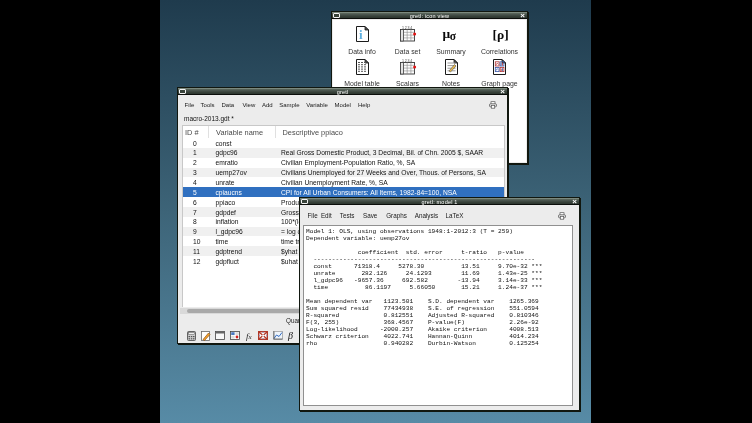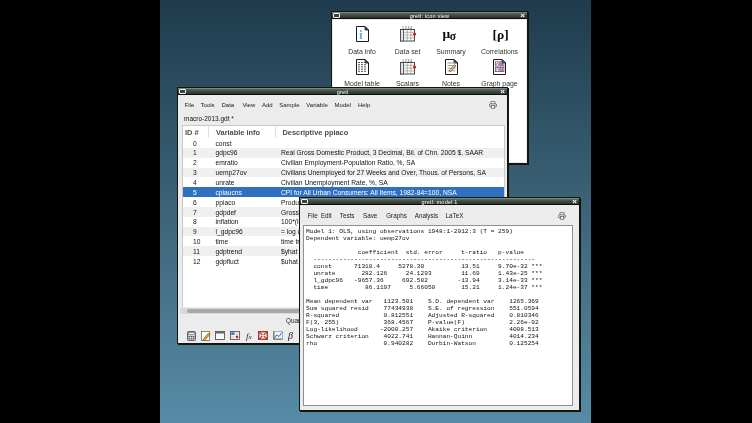--- a/index.html
+++ b/index.html
@@ -14,21 +14,21 @@
  color:#fff;font-size:5.5px;letter-spacing:0.2px}
 .tb .mi{position:absolute;left:1px;top:1px;width:7px;height:5px;border:1px solid #f4f4f4;
  border-radius:1px;background:#38433a}
 .tb .x{position:absolute;right:0px;top:-1px;width:9px;height:9px;color:#fff;font-size:8px;
  line-height:9px;text-align:center;font-weight:bold}
 .mt{position:absolute;font-size:6.3px;color:#1a1a1a;white-space:nowrap}
 .mt.sm{font-size:6px}
 #w-main .row{position:relative;height:9.85px;font-size:6.7px;color:#111;white-space:nowrap}
 #w-main .row.odd{background:#f0f0f0}
 #w-main .row.sel{background:#3070c0;color:#fff}
-#w-main .hdr{position:relative;height:12px;font-size:7.4px;font-weight:bold;color:#4a4a4a}
+#w-main .hdr{position:relative;height:12px;font-size:7.4px;font-weight:normal;color:#4a4a4a}
 #w-main .hl{position:absolute;top:0;bottom:0;width:1px;background:#e0e0e0}
 .c1h{position:absolute;left:2px;top:2px}
 .c2h{position:absolute;left:33px;top:2px}
 .c3h{position:absolute;left:99.5px;top:2px}
 .c1{position:absolute;left:10px;top:1.6px}
 .c2{position:absolute;left:32.5px;top:1.6px}
 .c3{position:absolute;left:98px;top:1.6px}
 .il{position:absolute;width:80px;text-align:center;font-size:6.9px;line-height:8px;color:#333}
 .ic{position:absolute}
 svg{position:absolute;overflow:visible}
@@ -164,21 +164,21 @@
     <span class="mt sm" style="left:179.9px;top:14px">Help</span>
 <svg style="right:10.5px;top:13px" width="8" height="8" viewBox="0 0 8 8">
       <rect x="2" y="0.7" width="4" height="2.6" fill="#fff" stroke="#555" stroke-width="0.7"></rect>
       <rect x="0.6" y="2.8" width="6.8" height="3" rx="0.8" fill="#ececec" stroke="#555" stroke-width="0.8"></rect>
       <rect x="2.3" y="4.6" width="3.4" height="2.6" fill="#fff" stroke="#555" stroke-width="0.7"></rect>
     </svg>
 <div style="position:absolute;left:6px;top:27px;font-size:6.5px;color:#111">macro-2013.gdt *</div>
 <div id="list" style="position:absolute;left:4px;top:37px;width:323px;height:182px;background:#fff;border:1px solid #c8c8c8;border-bottom:none;overflow:hidden">
   <div class="hdr">
         <span class="c1h">ID #</span>
-        <span class="c2h">Variable info</span>
+        <span class="c2h">Variable name</span>
         <span class="c3h">Descriptive ppiaco</span>
   <div class="hl" style="left:25.3px"></div>
         <div class="hl" style="left:92px"></div>
       </div>
   <div class="row">
         <span class="c1">0</span>
         <span class="c2">const</span>
         <span class="c3"></span>
       </div>
       <div class="row odd">

